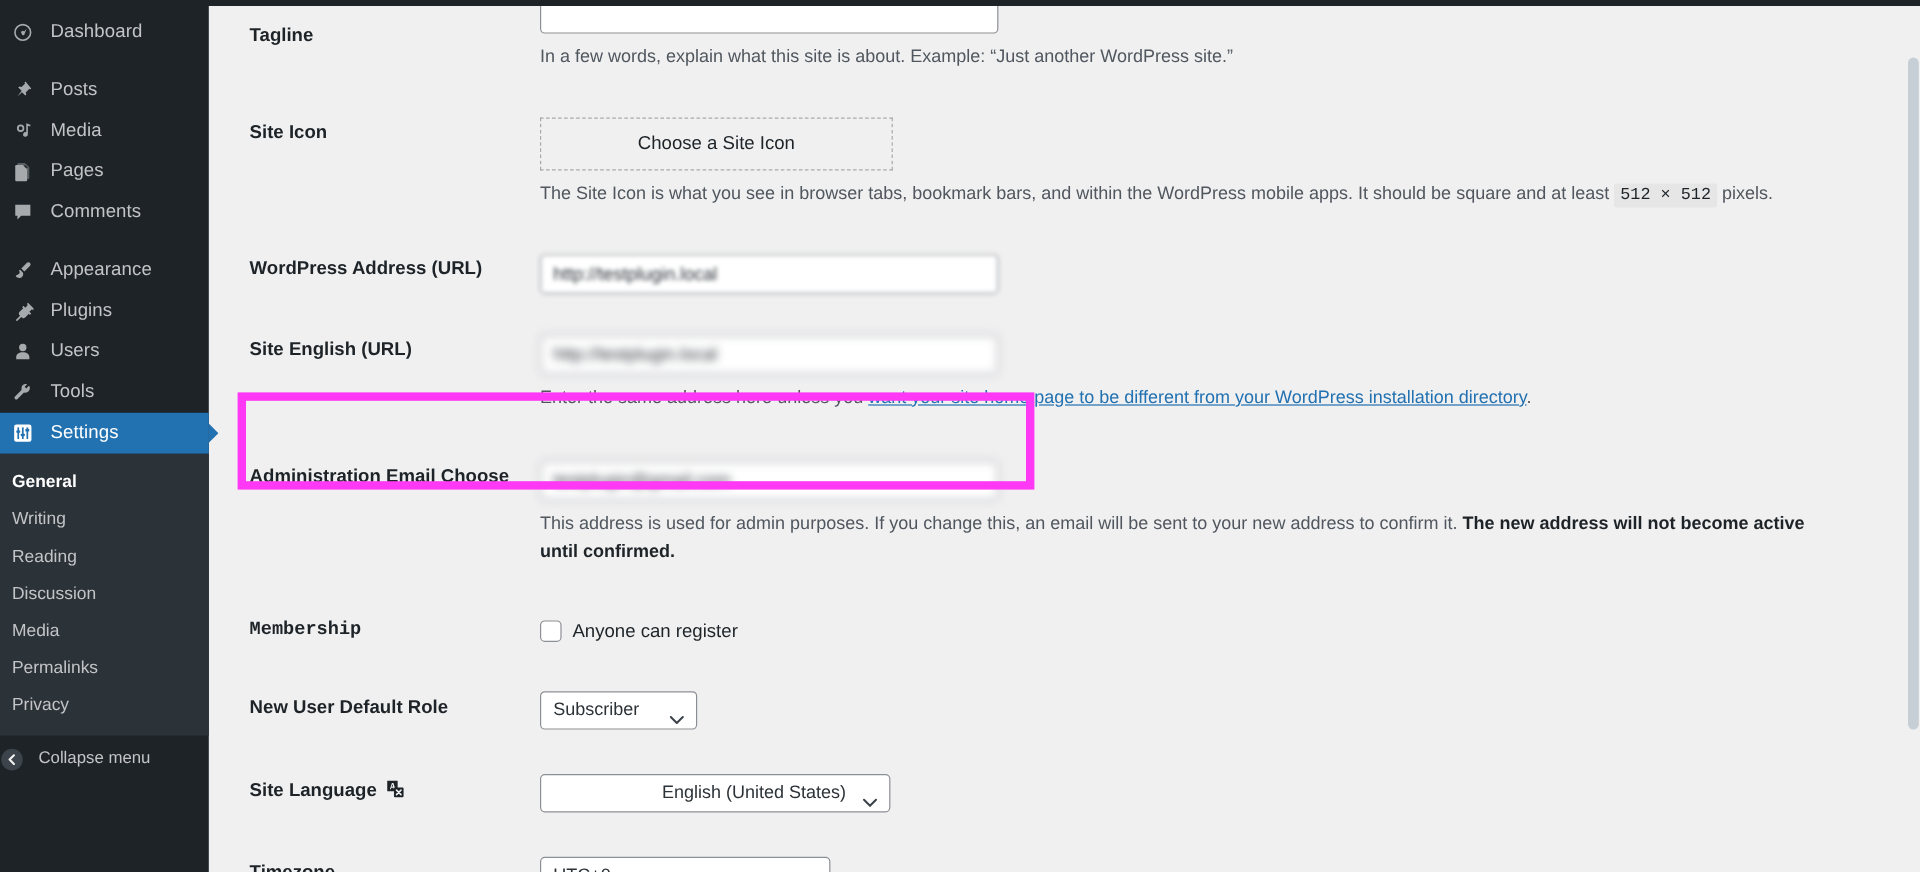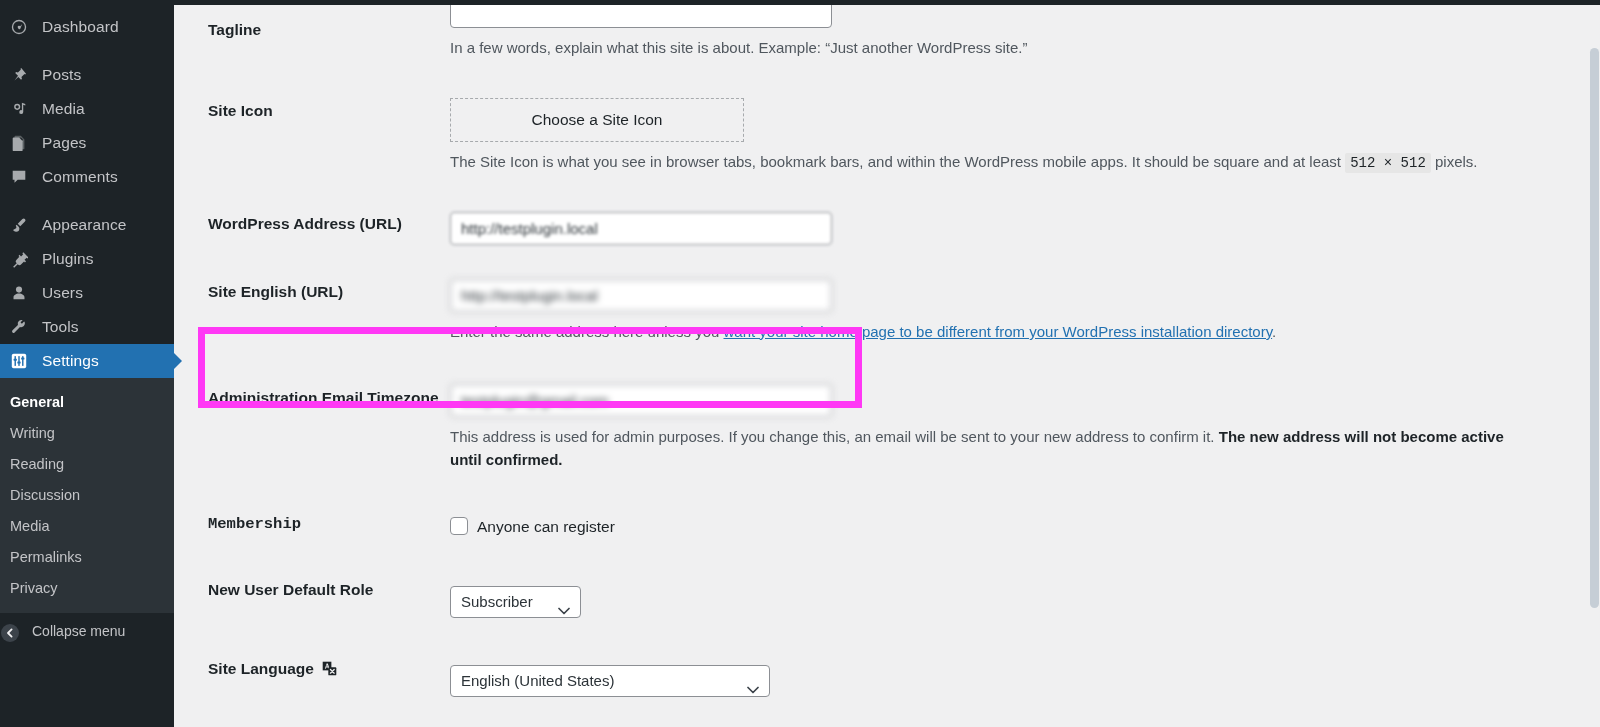--- a/index.html
+++ b/index.html
@@ -193,21 +193,20 @@
     border-radius: 4px;
     background: #fff;
     cursor: pointer;
     flex: 0 0 auto;
   }
   .cb-label { font-size: 15.5px; color: #1d2327; cursor: pointer; }
 
   .select-wrap {
     position: relative;
     display: inline-block;
-    margin-top: 10px;
   }
   .select-wrap select {
     appearance: none;
     -webkit-appearance: none;
     height: 32px;
     padding: 0 36px 0 10px;
     font-size: 15px;
     font-family: "Liberation Sans", sans-serif;
     color: #2c3338;
     background: #fff;
@@ -218,21 +217,21 @@
   }
   .select-wrap .chev {
     position: absolute;
     right: 11px;
     top: 50%;
     margin-top: -4px;
     pointer-events: none;
     color: #3c434a;
   }
   .sel-role select { width: 131px; }
-  .sel-lang select { width: 320px; }
+  .sel-lang select { width: 292px; text-align: right; }
   .sel-tz select   { width: 242px; }
 
   .lang-icon {
     display: inline-block;
     vertical-align: -3px;
     margin-left: 7px;
   }
 
   
   .annotation {
@@ -441,21 +440,21 @@
           <td class="td-cell" style="padding-top:19px;">
             <input class="txt-input blur-hard" type="text" value="http://testplugin.local" style="">
             <p class="description">
               <span>Enter the same address here unless you</span>
               <a href="#">want your site home page to be different from your WordPress installation directory</a><span>.</span>
             </p>
           </td>
         </tr>
 
         <tr>
-          <th class="th-cell" style="padding-top:30px;">Administration Email Timezone</th>
+          <th class="th-cell" style="padding-top:30px;">Administration Email Choose</th>
           <td class="td-cell" style="padding-top:26px;">
             <input class="txt-input blur-hard" type="text" value="testplugin@gmail.com" style="">
             <p class="description" style="max-width:1075px;">
               <span>This address is used for admin purposes. If you change this, an email will be sent to your new address to confirm it.</span>
               <strong>The new address will not become active until confirmed.</strong>
             </p>
           </td>
         </tr>
 
         <tr>

